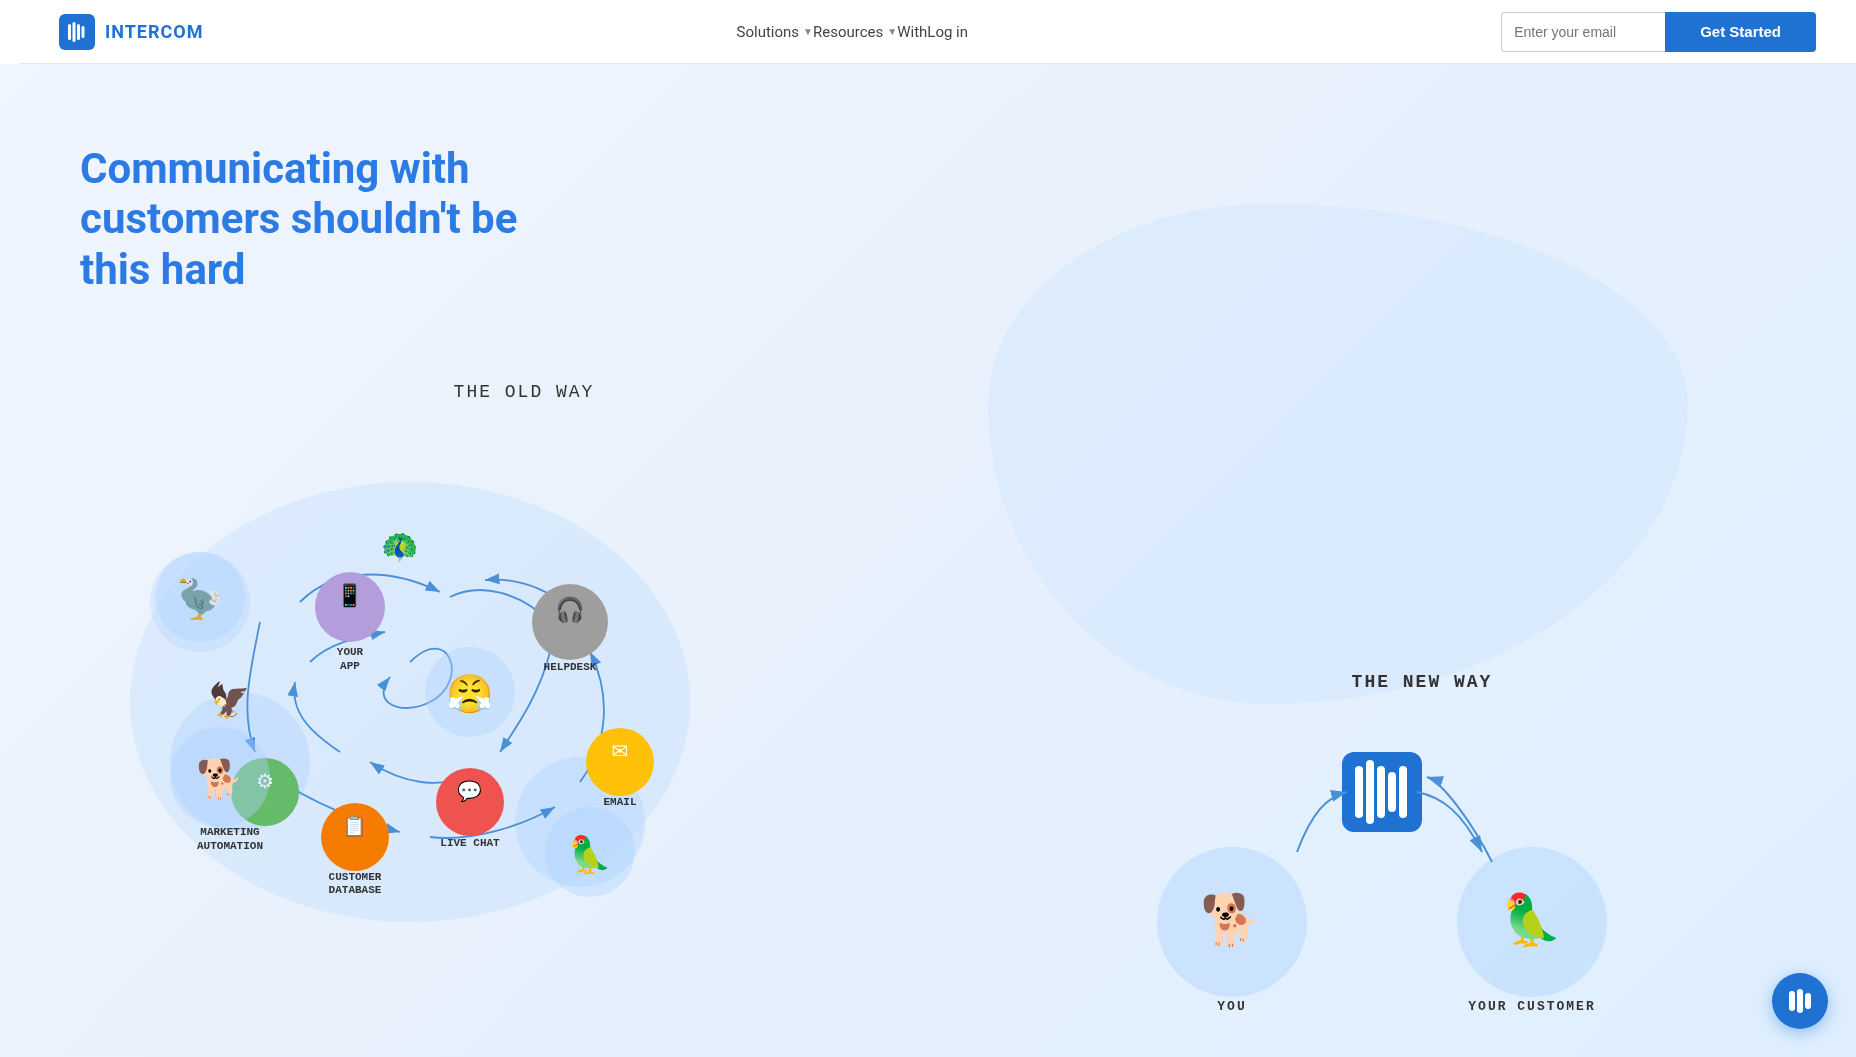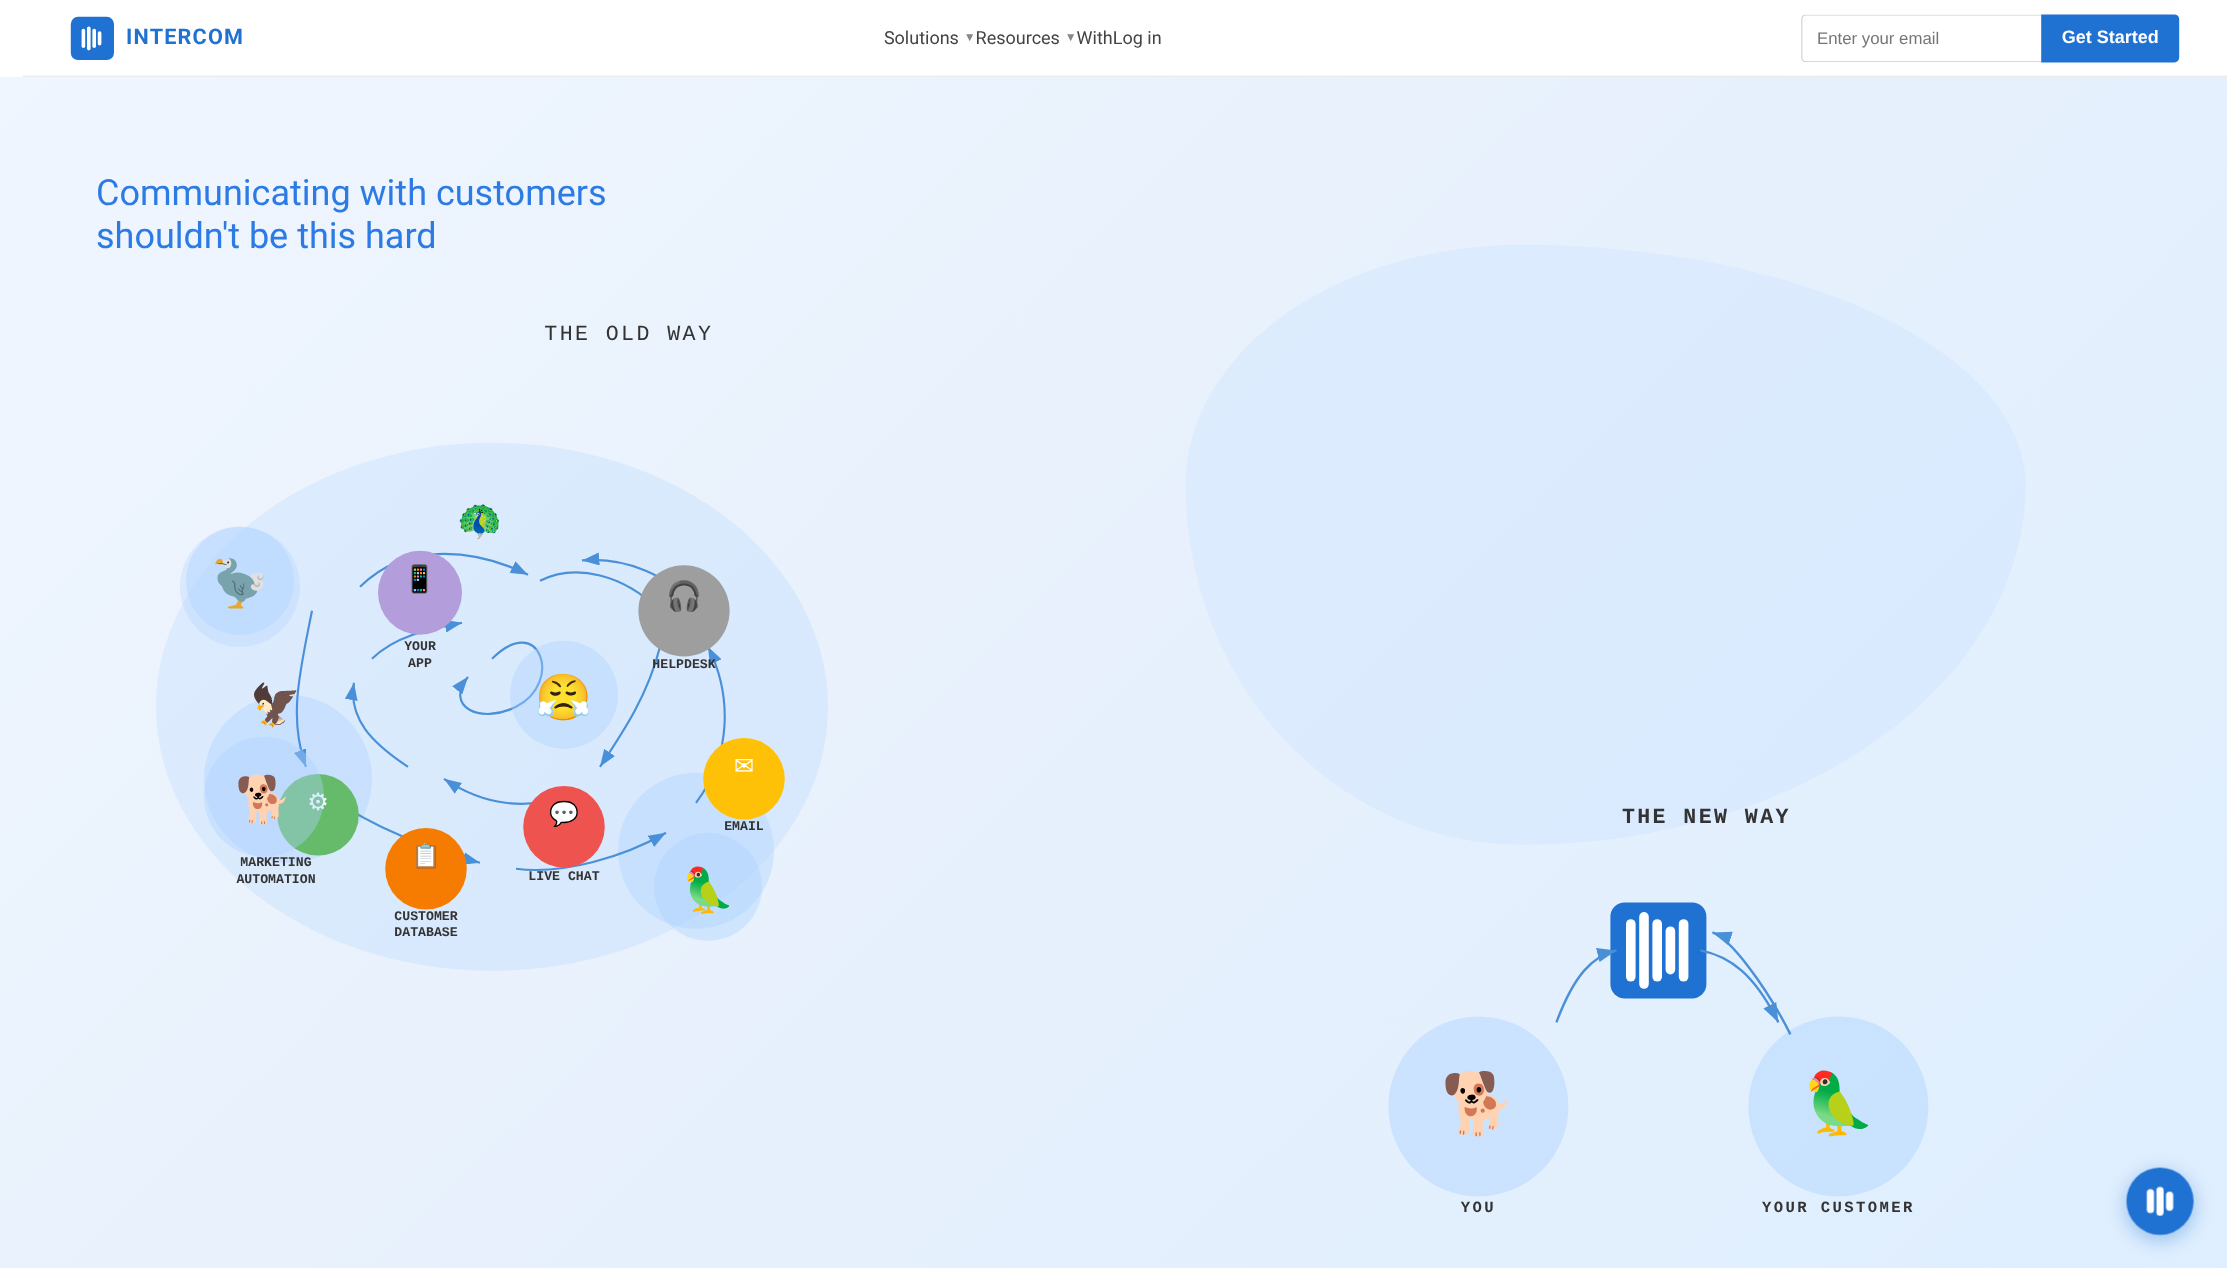--- a/index.html
+++ b/index.html
@@ -63,37 +63,37 @@
     .nav-link .chevron {
       font-size: 10px;
       color: #888;
     }
     .nav-right {
       display: flex;
       align-items: center;
       gap: 0;
     }
     .nav-email-input {
-      width: 200px;
+      width: 164px;
       height: 40px;
       border: 1px solid #ccc;
       border-right: none;
       border-radius: 4px 0 0 4px;
       padding: 0 12px;
       font-size: 14px;
       color: #999;
       outline: none;
     }
     .nav-get-started-btn {
       height: 40px;
       background: #1f72d2;
       color: #fff;
       border: none;
       border-radius: 0 4px 4px 0;
-      padding: 0 17px;
+      padding: 0 35px;
       font-size: 15px;
       font-weight: 600;
       cursor: pointer;
       white-space: nowrap;
     }
 
     
     .hero {
       display: flex;
       min-height: 993px;
@@ -101,26 +101,26 @@
       background: linear-gradient(135deg, #f0f6ff 0%, #e8f1fc 40%, #ddeeff 100%);
     }
 
     
     .hero-left {
       flex: 1;
       padding: 80px 60px 60px 80px;
       position: relative;
     }
     .hero-headline {
-      font-size: 30px;
-      font-weight: 400;
+      font-size: 42px;
+      font-weight: 700;
       color: #2c7be5;
       line-height: 1.2;
       max-width: 500px;
-      margin-bottom: 53px;
+      margin-bottom: 87px;
     }
     .old-way-label {
       font-family: 'Courier New', monospace;
       font-size: 18px;
       font-weight: 400;
       letter-spacing: 2px;
       color: #333;
       text-align: center;
       margin-bottom: 20px;
       margin-left: 100px;

